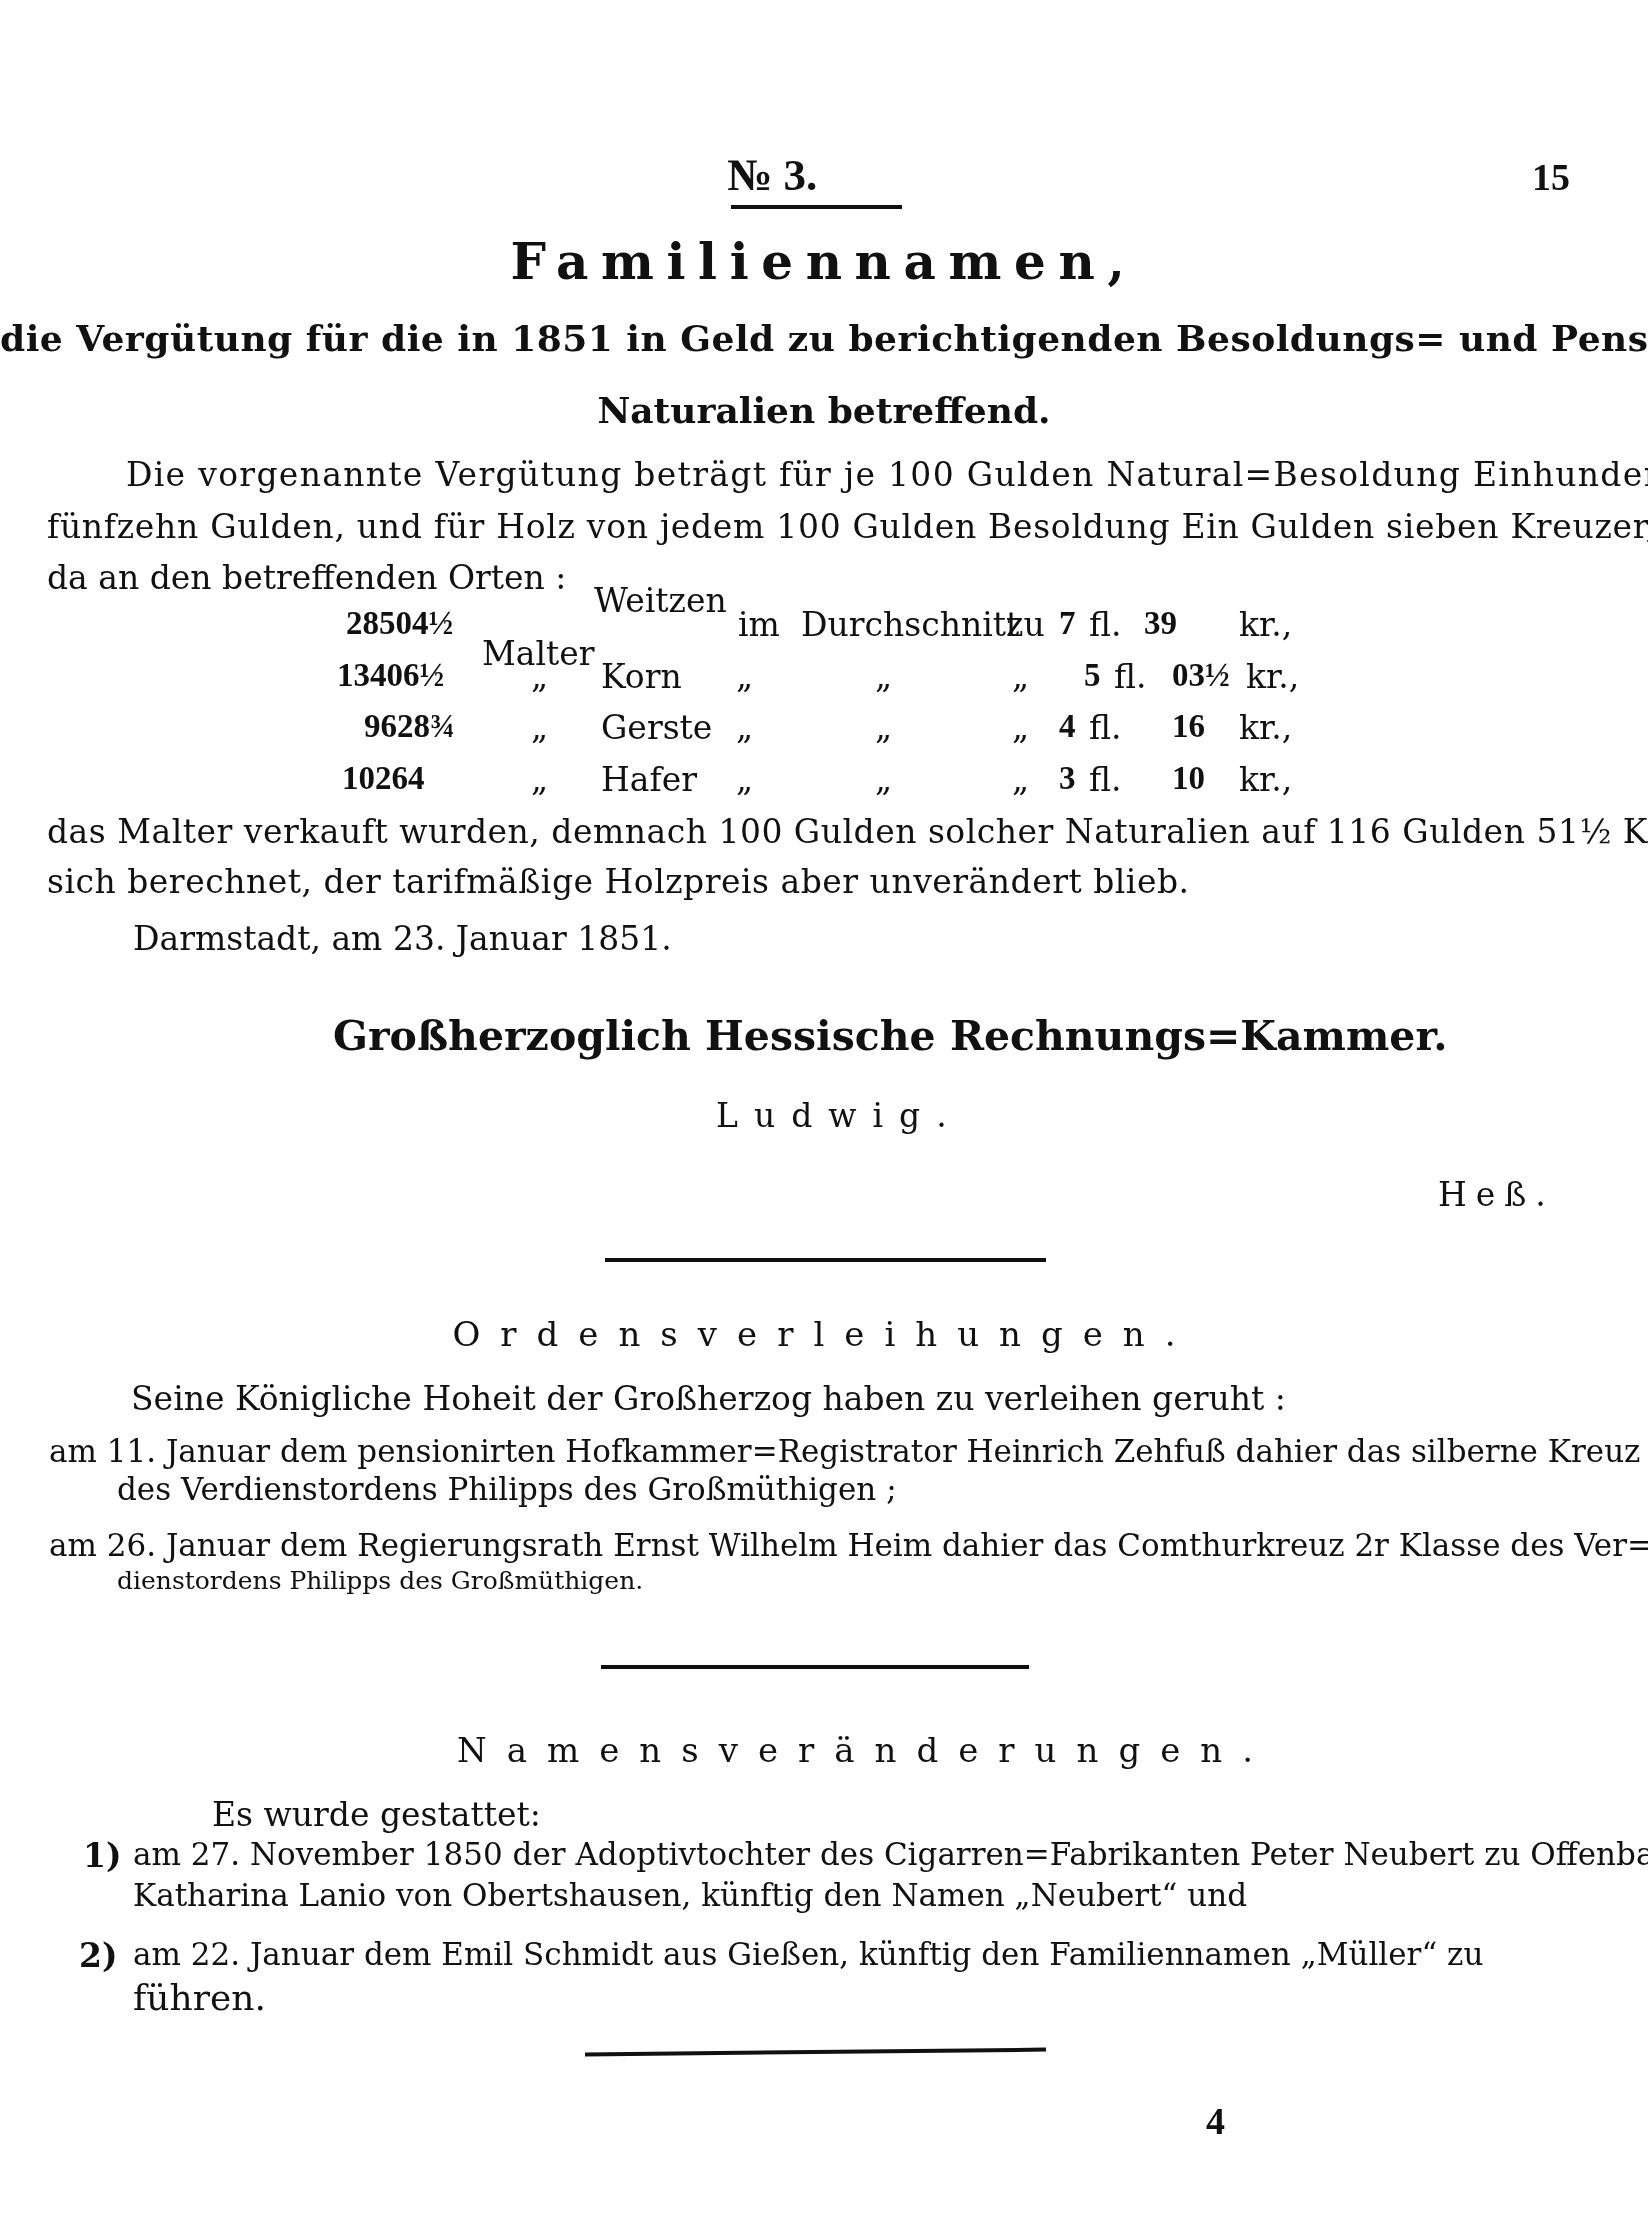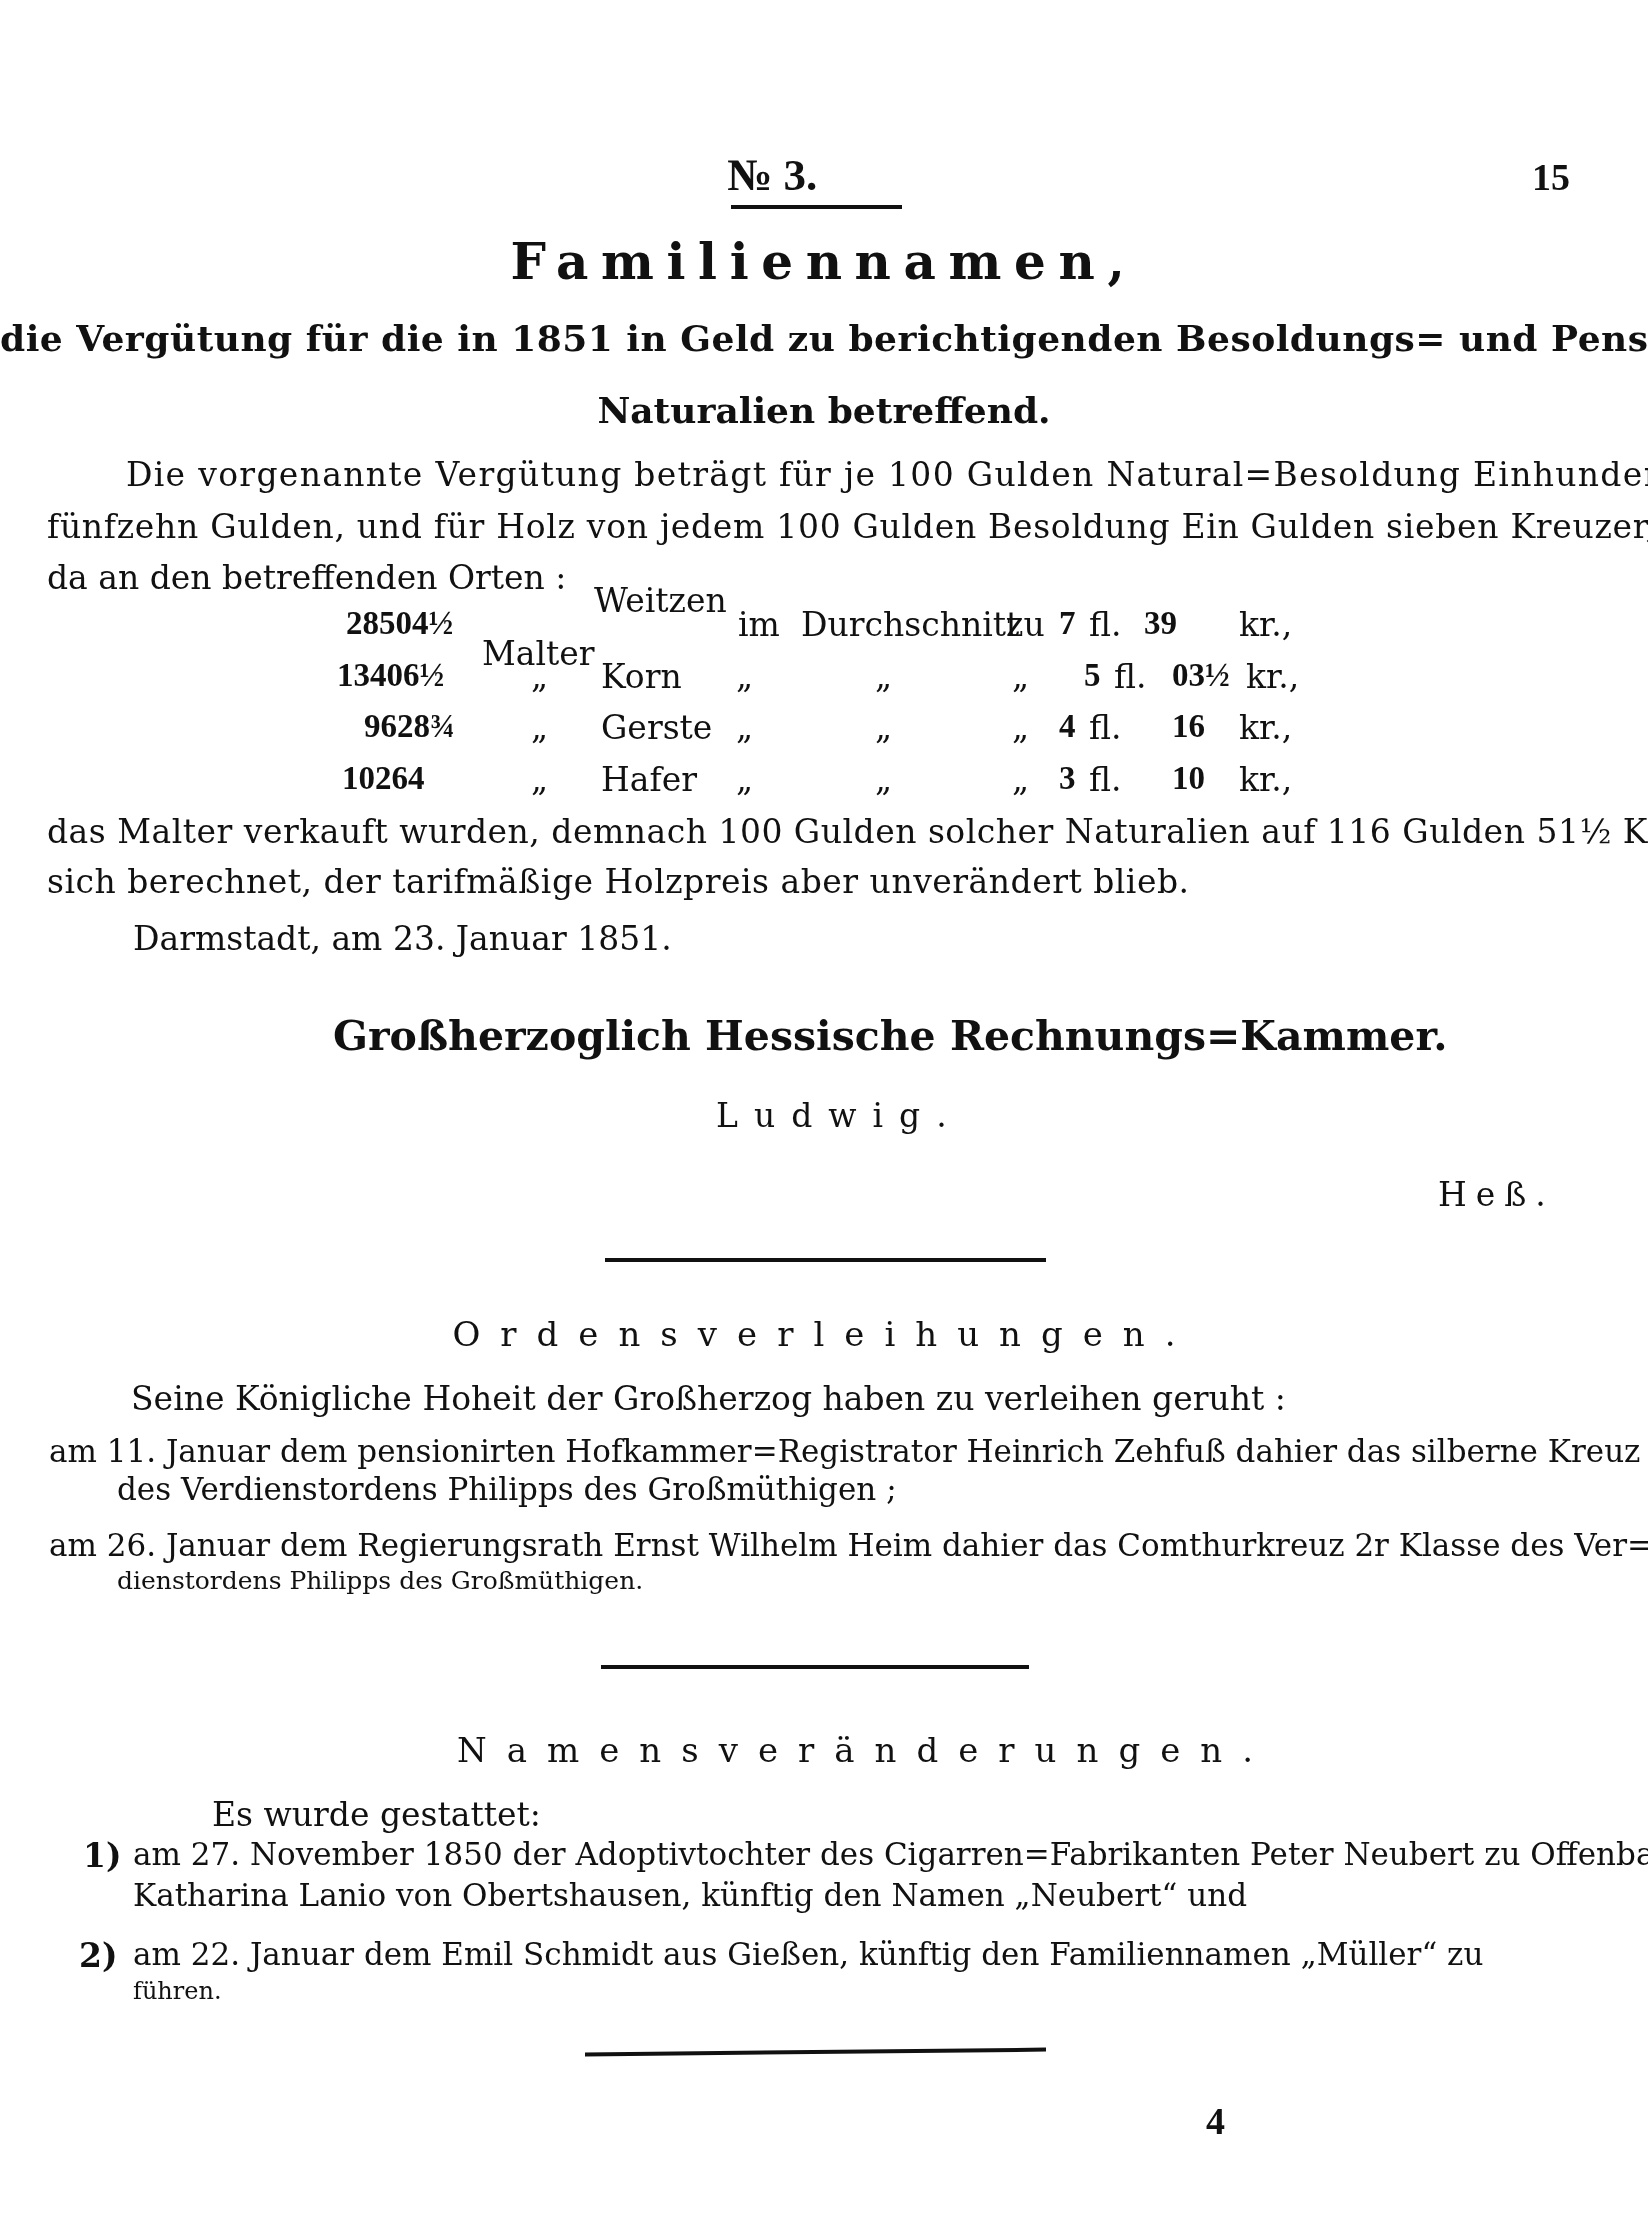--- a/index.html
+++ b/index.html
@@ -114,19 +114,19 @@
 <div class="abs body" style="left:212px; top:1795px;">Es wurde gestattet:</div>
 
 <div>
   <div class="abs body bold" style="left:83px; top:1836px;">1)</div>
   <div class="abs body" style="left:133px; top:1836px; font-size:31px;">am 27. November 1850 der Adoptivtochter des Cigarren=Fabrikanten Peter Neubert zu Offenbach,</div>
   <div class="abs body" style="left:133px; top:1877px; font-size:31px;">Katharina Lanio von Obertshausen, künftig den Namen „Neubert“ und</div>
 </div>
 <div>
   <div class="abs body bold" style="left:79px; top:1936px;">2)</div>
   <div class="abs body" style="left:133px; top:1936px; font-size:31px;">am 22. Januar dem Emil Schmidt aus Gießen, künftig den Familiennamen „Müller“ zu</div>
-  <div class="abs body" style="left:133px; top:1977px; font-size:24px;">führen.</div>
+  <div class="abs body" style="left:133px; top:1977px; font-size:36px;">führen.</div>
 </div>
 
 <div class="rule" style="left:585px; top:2050px; width:461px; transform:rotate(-0.6deg);"></div>
 
 <div class="abs hdr-no" style="left:1206px; top:2099px; font-size:38px;">4</div>
 
 
 </body></html>

